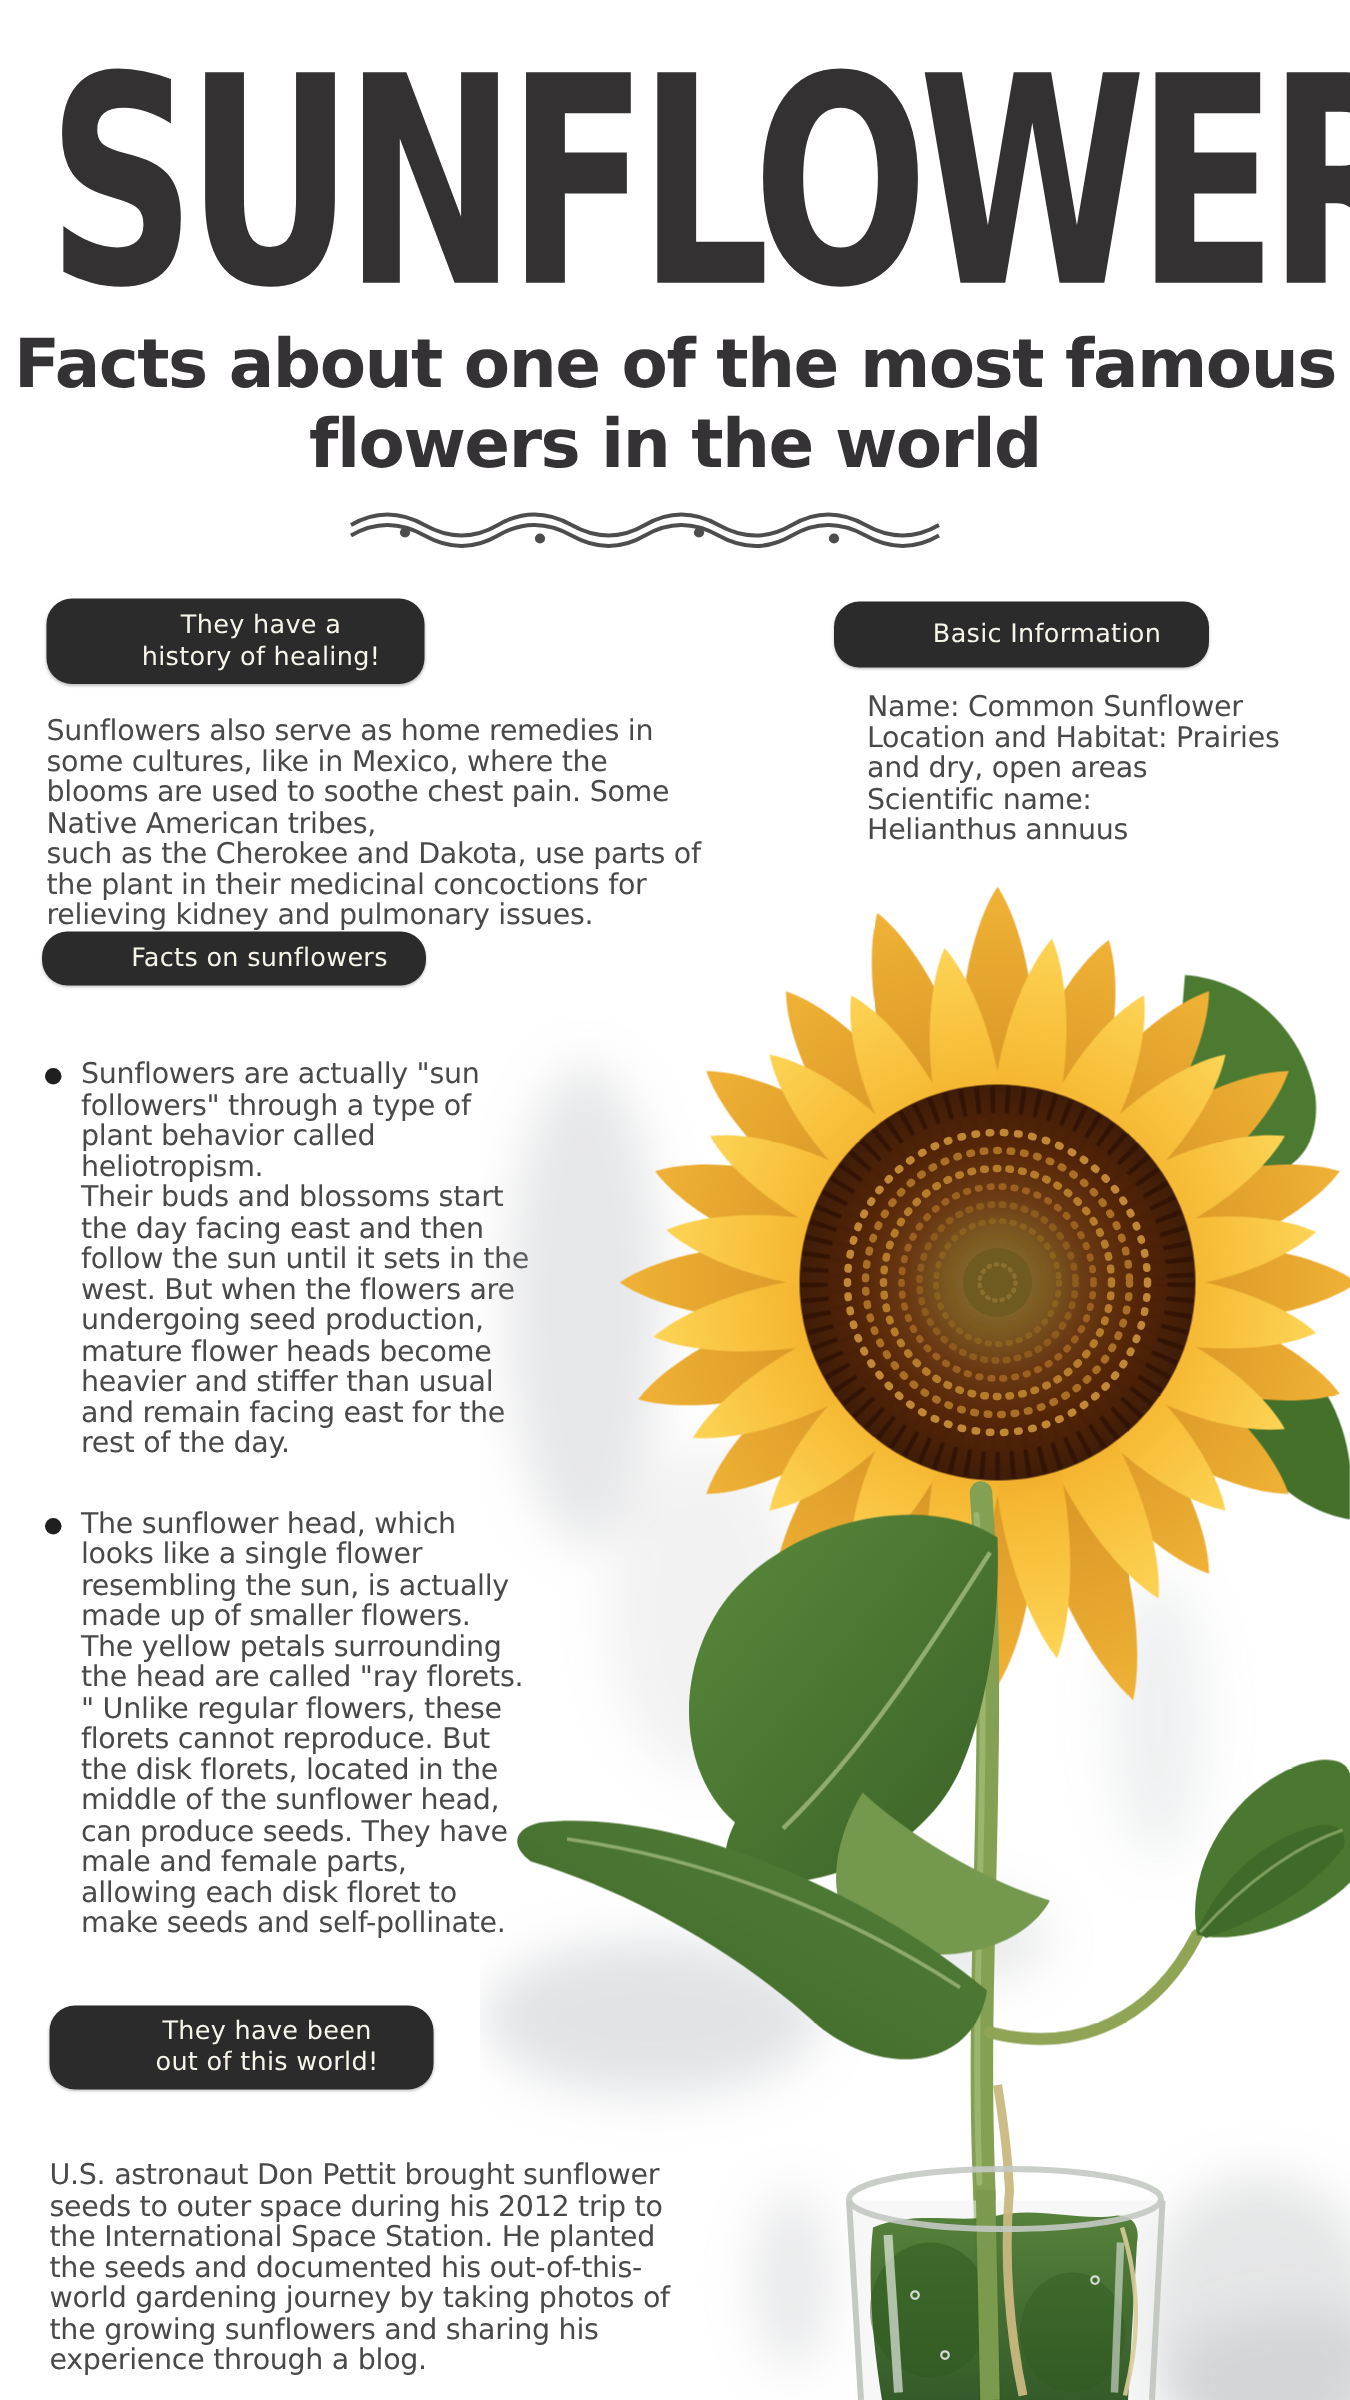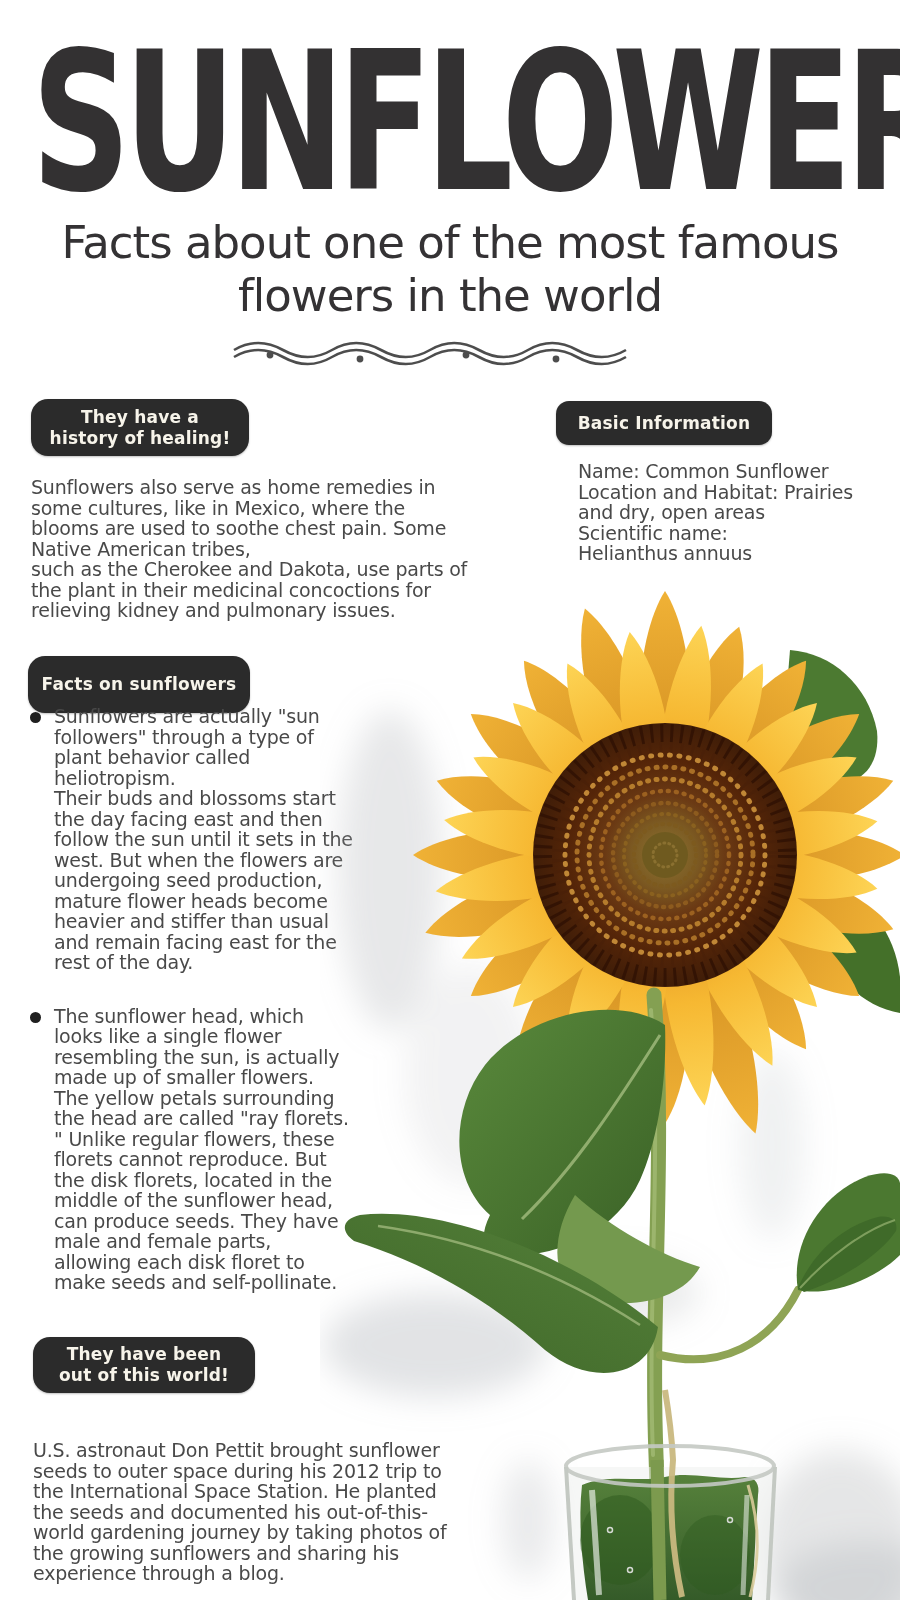--- a/index.html
+++ b/index.html
@@ -15,36 +15,37 @@
     position:absolute;left:0;right:0;top:26px;
     text-align:center;
     font-size:148px;font-weight:bold;line-height:1;
     letter-spacing:-7px;color:#333132;
     transform:scale(0.93,1.30);transform-origin:50% 0;
     white-space:nowrap;
   }
   .subtitle{
     position:absolute;left:0;right:0;top:216px;
     text-align:center;
-    font-size:45px;font-weight:normal;line-height:53px;
+    font-size:45px;font-weight:bold;line-height:53px;
     color:#343234;white-space:pre-line;letter-spacing:-1px;
   }
   .divider{position:absolute;left:232px;top:338px;}
 
   
   .badge{
     position:absolute;background:#2b2b2b;color:#f7f4ea;
     border-radius:17px;display:flex;align-items:center;justify-content:center;
-    text-align:center;font-weight:bold;white-space:pre-line;
+    text-align:center;font-weight:normal;white-space:pre-line;
     font-size:17px;line-height:21px;letter-spacing:0.2px;
     box-shadow:0 1px 2px rgba(0,0,0,0.25);
+    padding-left:34px;
   }
   .badge-healing{left:31px;top:399px;width:218px;height:57px;}
-  .badge-basic{left:556px;top:401px;width:216px;height:44px;border-radius:13px;}
-  .badge-facts{left:28px;top:656px;width:222px;height:57px;}
+  .badge-basic{left:556px;top:401px;width:216px;height:44px;}
+  .badge-facts{left:28px;top:621px;width:222px;height:36px;}
   .badge-space{left:33px;top:1337px;width:222px;height:56px;text-align:center;}
 
   
   .body-text{
     position:absolute;color:#494949;
     font-size:19px;line-height:20.5px;letter-spacing:-0.2px;
     white-space:pre-line;
   }
   .para-healing{left:31px;top:477px;width:478px;}
   .para-basic{left:578px;top:461px;width:345px;}

